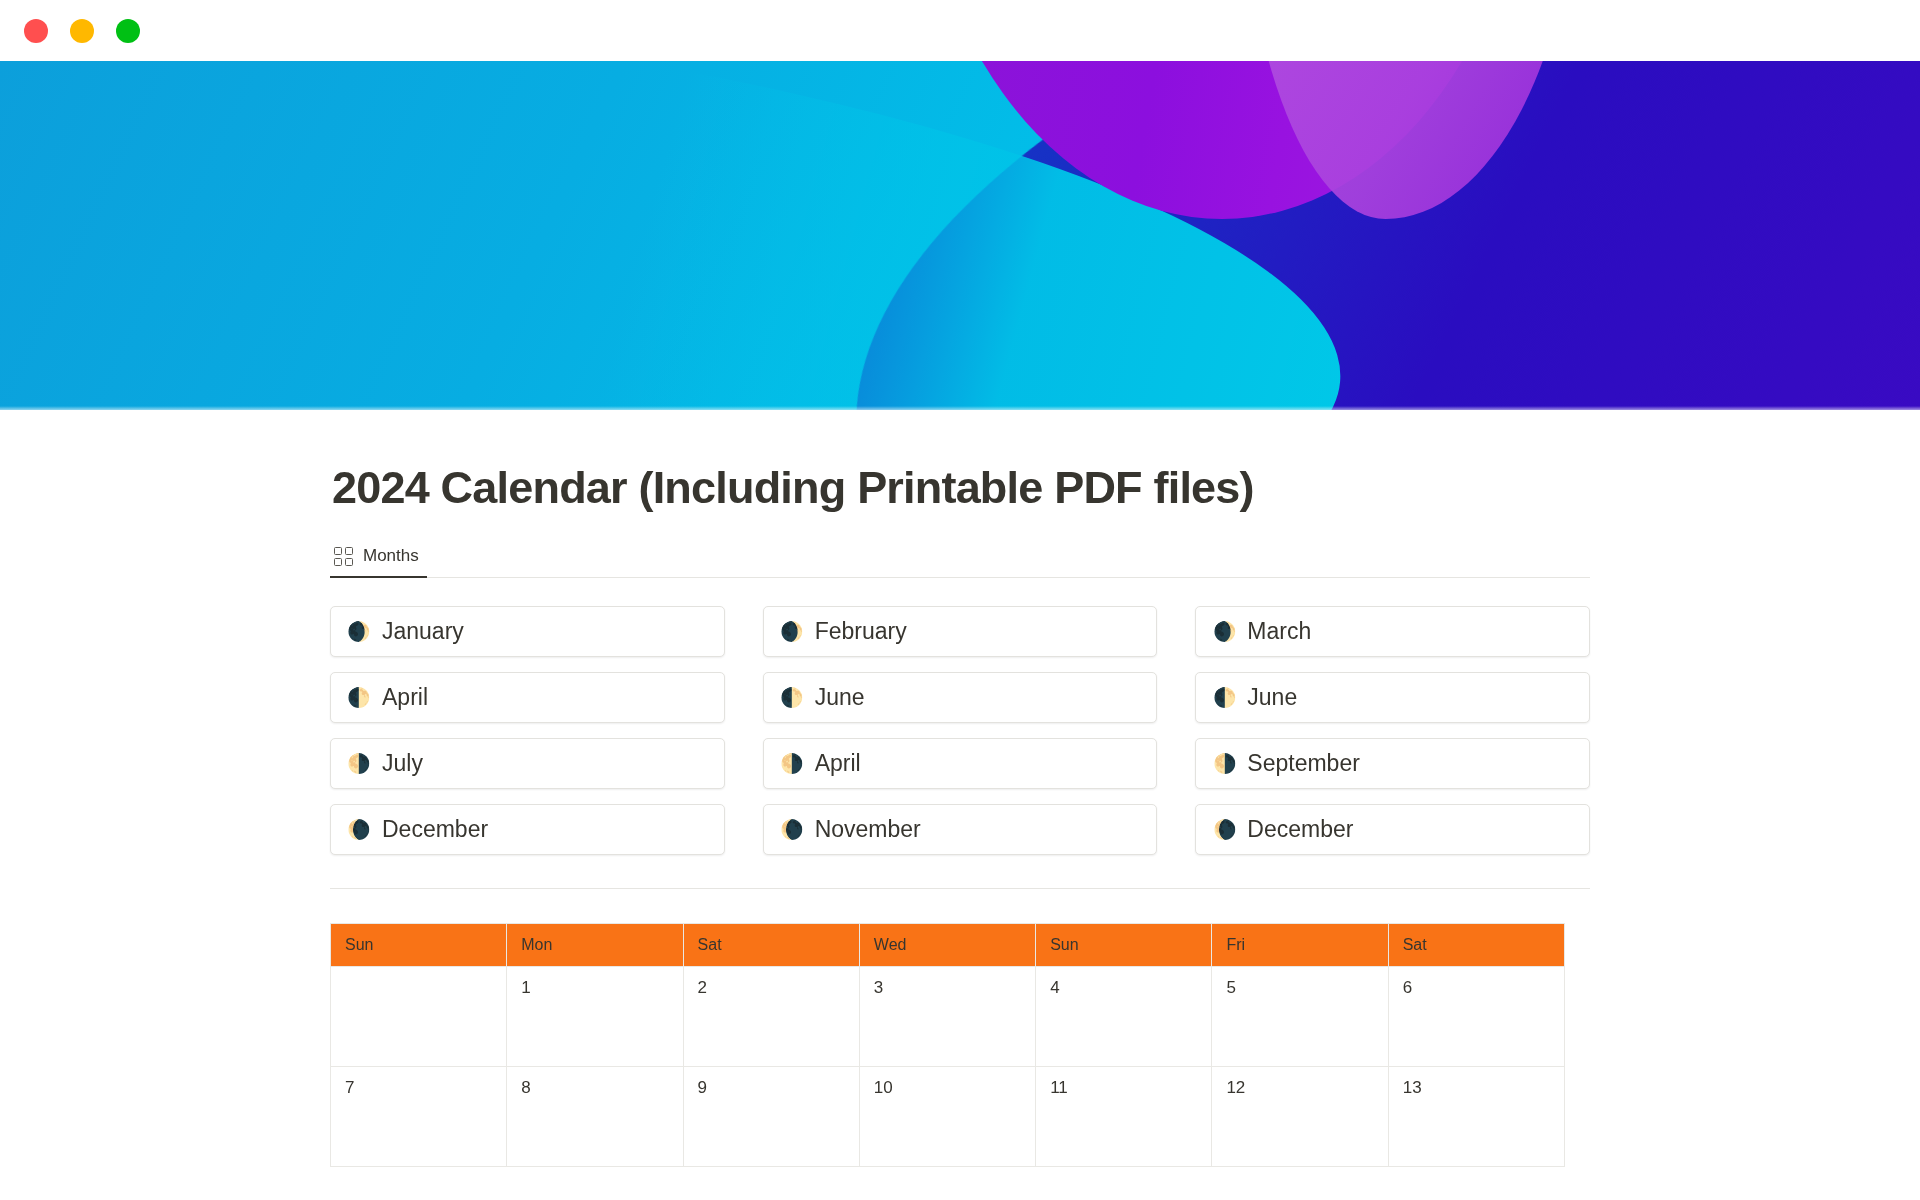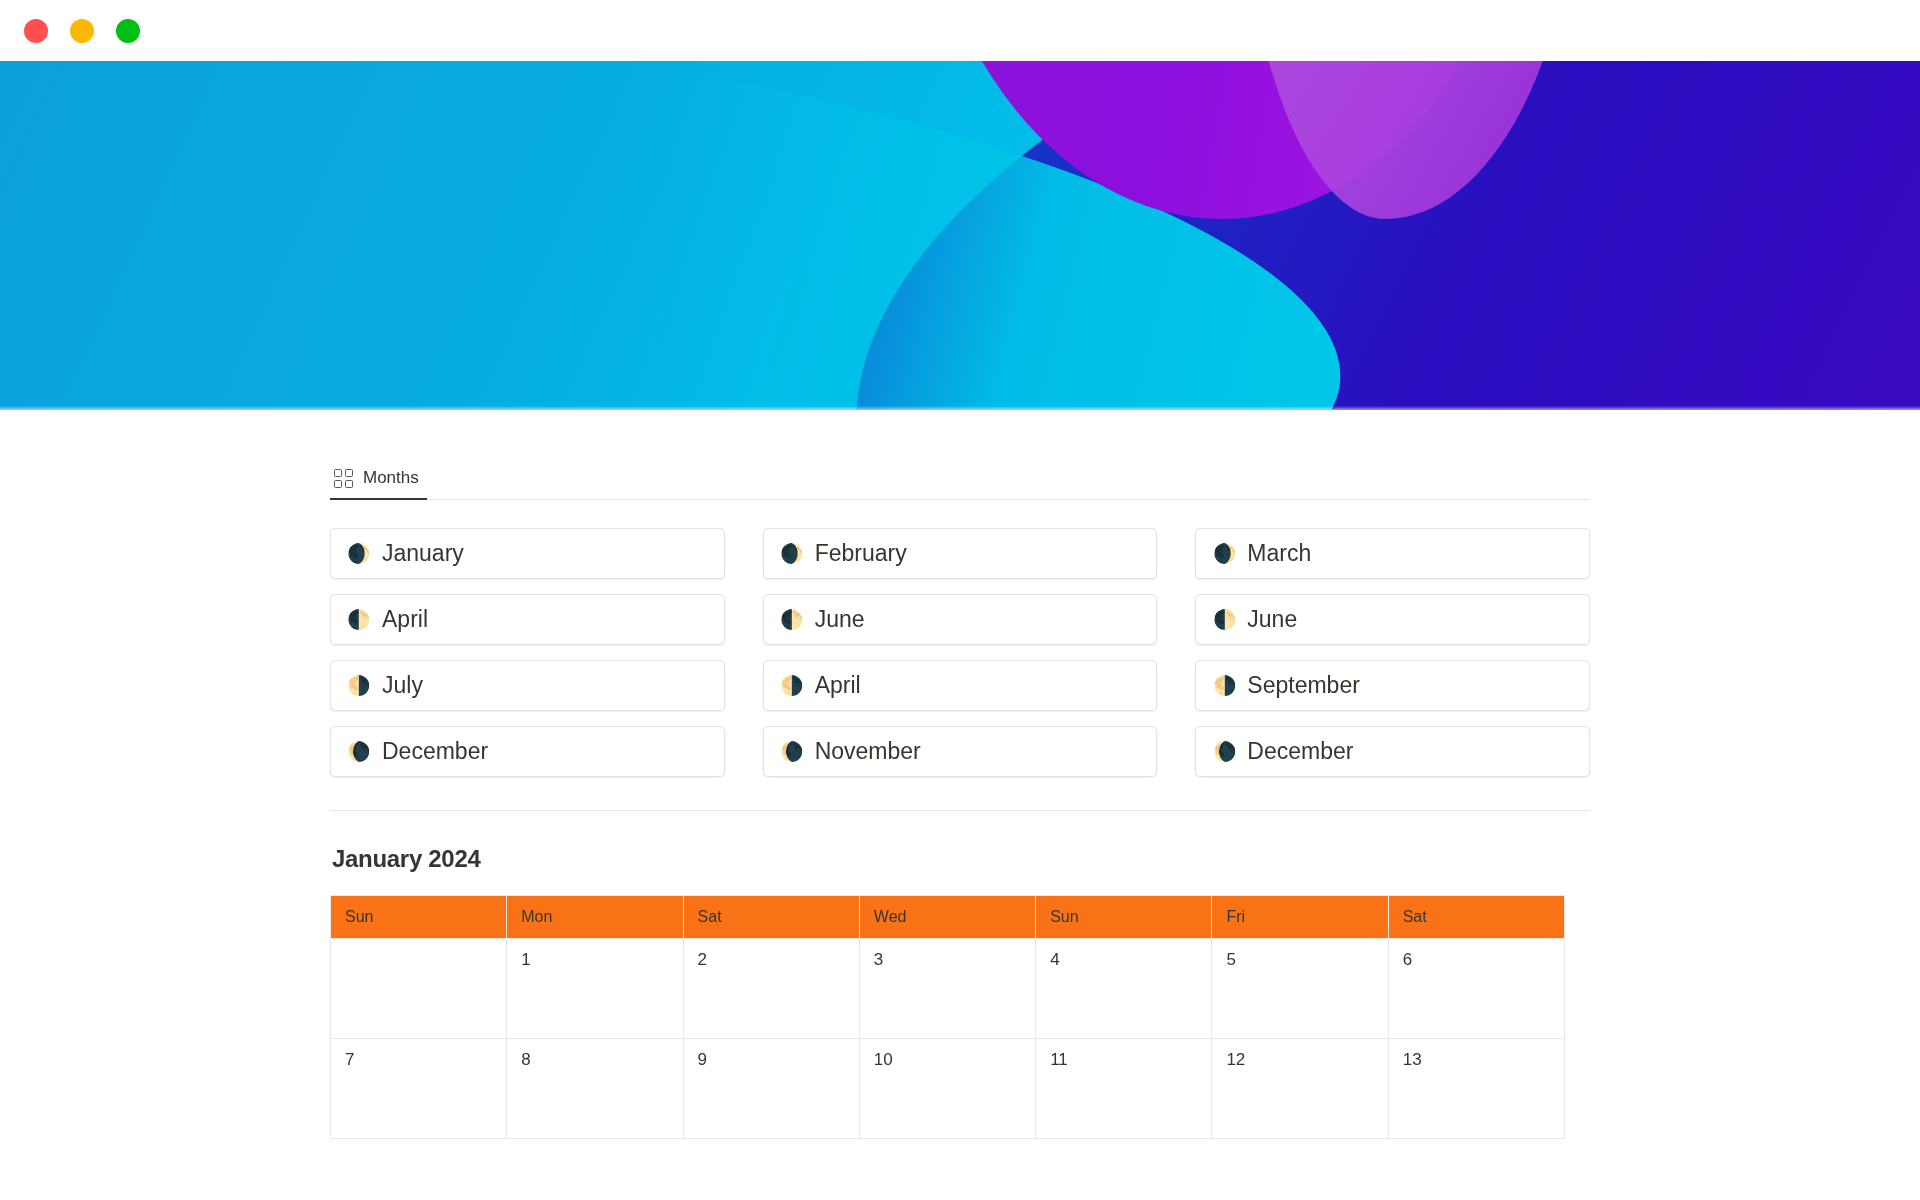--- a/index.html
+++ b/index.html
@@ -205,20 +205,21 @@
   <div class="cover-indigo"></div>
   <div class="cover-sweep"></div>
   <div class="cover-purple"></div>
   <div class="cover-wedge"></div>
   <div class="cover-fadebottom"></div>
 </div>
 
 <div class="page">
   <div class="content">
 
+    <h1 class="page-title">2024 Calendar (Including Printable PDF files)</h1>
 
     <div class="tabbar">
       <div class="tab active">
         <span class="grid-icon">
           <i></i>
             <i></i>
             <i></i>
             <i></i>
         </span>
         <span>Months</span>
@@ -271,21 +272,20 @@
         <span class="month-name">November</span>
       </div>
       <div class="month-card">
         <span class="moon">🌘</span>
         <span class="month-name">December</span>
       </div>
     </div>
 
     <div class="divider"></div>
 
-    <h2 class="cal-title">January 2024</h2>
 
     <table class="calendar">
       <thead>
         <tr>
           <th>Sun</th>
           <th>Mon</th>
           <th>Sat</th>
           <th>Wed</th>
           <th>Sun</th>
           <th>Fri</th>

